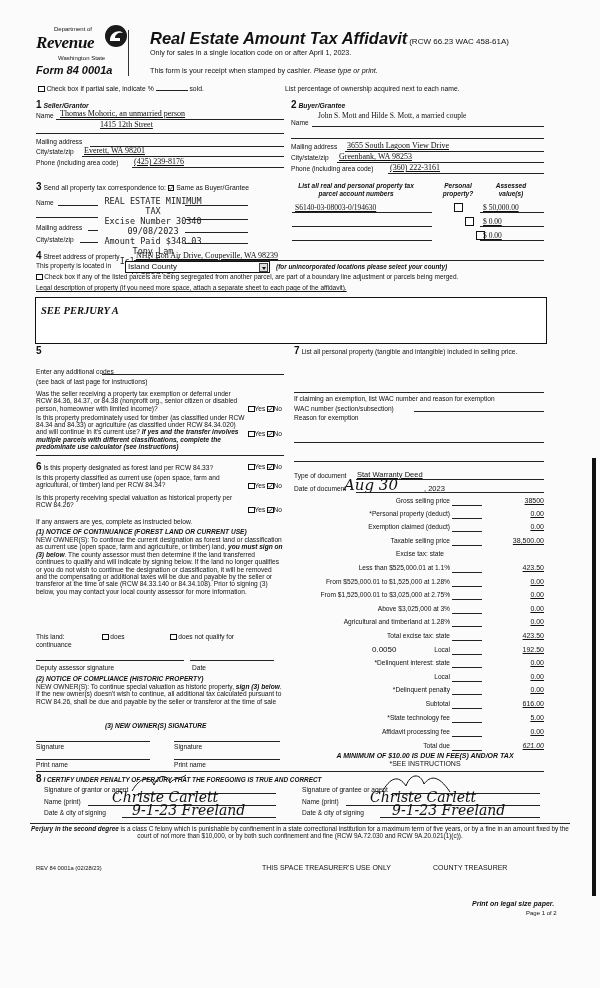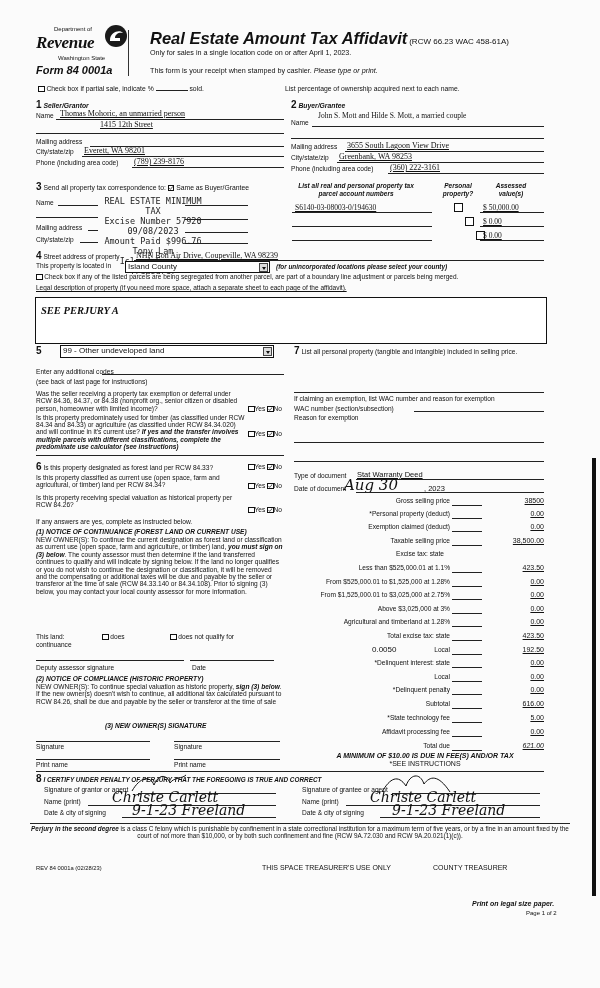--- a/index.html
+++ b/index.html
@@ -72,21 +72,21 @@
   <div class="line" style="left:56px;top:119px;width:228px;"></div>
   <div class="line" style="left:36px;top:133px;width:248px;"></div>
 
   <div class="row" style="left:36px;top:138px;">Mailing address</div>
   <div class="row fill" style="left:92px;top:120px;margin-left:8px;">1415 12th Street</div>
   <div class="line" style="left:90px;top:146px;width:194px;"></div>
   <div class="row" style="left:36px;top:148px;">City/state/zip</div>
   <div class="row fill" style="left:84px;top:146px;">Everett, WA 98201</div>
   <div class="line" style="left:82px;top:156px;width:202px;"></div>
   <div class="row" style="left:36px;top:159px;">Phone (including area code)</div>
-  <div class="row fill" style="left:134px;top:157px;">(789) 239-8176</div>
+  <div class="row fill" style="left:134px;top:157px;">(425) 239-8176</div>
   <div class="line" style="left:132px;top:167px;width:152px;"></div>
 
   
   <div class="row" style="left:291px;top:99px;">
     <span class="sec-num">2</span>
     <span class="b" style="font-size:6.8px;">Buyer/Grantee</span>
   </div>
   <div class="row" style="left:291px;top:119px;">Name</div>
   <div class="row fill" style="left:318px;top:111px;text-decoration:none;font-size:7.5px;">John S. Mott and Hilde S. Mott, a married couple</div>
   <div class="line" style="left:312px;top:126px;width:232px;"></div>
@@ -117,23 +117,23 @@
   <div class="row" style="left:36px;top:224px;">Mailing address</div>
   <div class="line" style="left:88px;top:230px;width:10px;"></div>
   <div class="line" style="left:185px;top:232px;width:63px;"></div>
   <div class="row" style="left:36px;top:236px;">City/state/zip</div>
   <div class="line" style="left:80px;top:242px;width:18px;"></div>
   <div class="line" style="left:185px;top:243px;width:63px;"></div>
 
   
   <div class="stamp" style="left:98px;top:196px;width:110px;">
     <div>REAL ESTATE MINIMUM TAX</div>
-    <div>Excise Number 57920</div>
+    <div>Excise Number 30340</div>
     <div>09/08/2023</div>
-    <div>Amount Paid $996.76</div>
+    <div>Amount Paid $348.03</div>
     <div>Tony Lam</div>
     <div>Island County Treasurer</div>
   </div>
 
   
   <div class="abs b" style="left:296px;top:182px;width:120px;text-align:center;font-size:6.5px;">List all real and personal property tax parcel account numbers</div>
   <div class="abs b" style="left:438px;top:182px;width:40px;text-align:center;font-size:6.5px;">Personal property?</div>
   <div class="abs b" style="left:488px;top:182px;width:46px;text-align:center;font-size:6.5px;">Assessed value(s)</div>
 
   <div class="row fill" style="left:295px;top:203px;font-size:7.5px;">S6140-03-08003-0/194630</div>
@@ -169,24 +169,20 @@
     <span class="cb"></span>
     <span>Check box if any of the listed parcels are being segregated from another parcel, are part of a boundary line adjustment or parcels being merged.</span>
   </div>
   <div class="row" style="left:36px;top:284px;font-size:6.5px;text-decoration:underline;">Legal description of property (if you need more space, attach a separate sheet to each page of the affidavit).</div>
   <div class="abs" style="left:35px;top:297px;width:512px;height:47px;border:1px solid #111;background:#fff;">
     <div class="b serif" style="position:absolute;left:5px;top:6px;font-size:10.5px;">SEE PERJURY A</div>
   </div>
 
   
   <div class="abs sec-num" style="left:36px;top:345px;">5</div>
-  <div class="dropdown" style="left:60px;top:345px;width:214px;height:13px;">
-    <span>99 - Other undeveloped land</span>
-    <span class="dd-btn"></span>
-  </div>
   <div class="row" style="left:36px;top:368px;">Enter any additional codes</div>
   <div class="line" style="left:102px;top:374px;width:182px;"></div>
   <div class="row" style="left:36px;top:378px;">(see back of last page for instructions)</div>
   <div class="abs" style="left:36px;top:390px;width:248px;line-height:7.4px;">
     <span style="display:inline-block;width:210px;">Was the seller receiving a property tax exemption or deferral under RCW 84.36, 84.37, or 84.38 (nonprofit org., senior citizen or disabled person, homeowner with limited income)?</span>
   </div>
   <div class="row" style="left:248px;top:405px;">
     <span class="cb"></span><span>Yes</span>
     <span class="cb checked"></span><span>No</span>
   </div>

